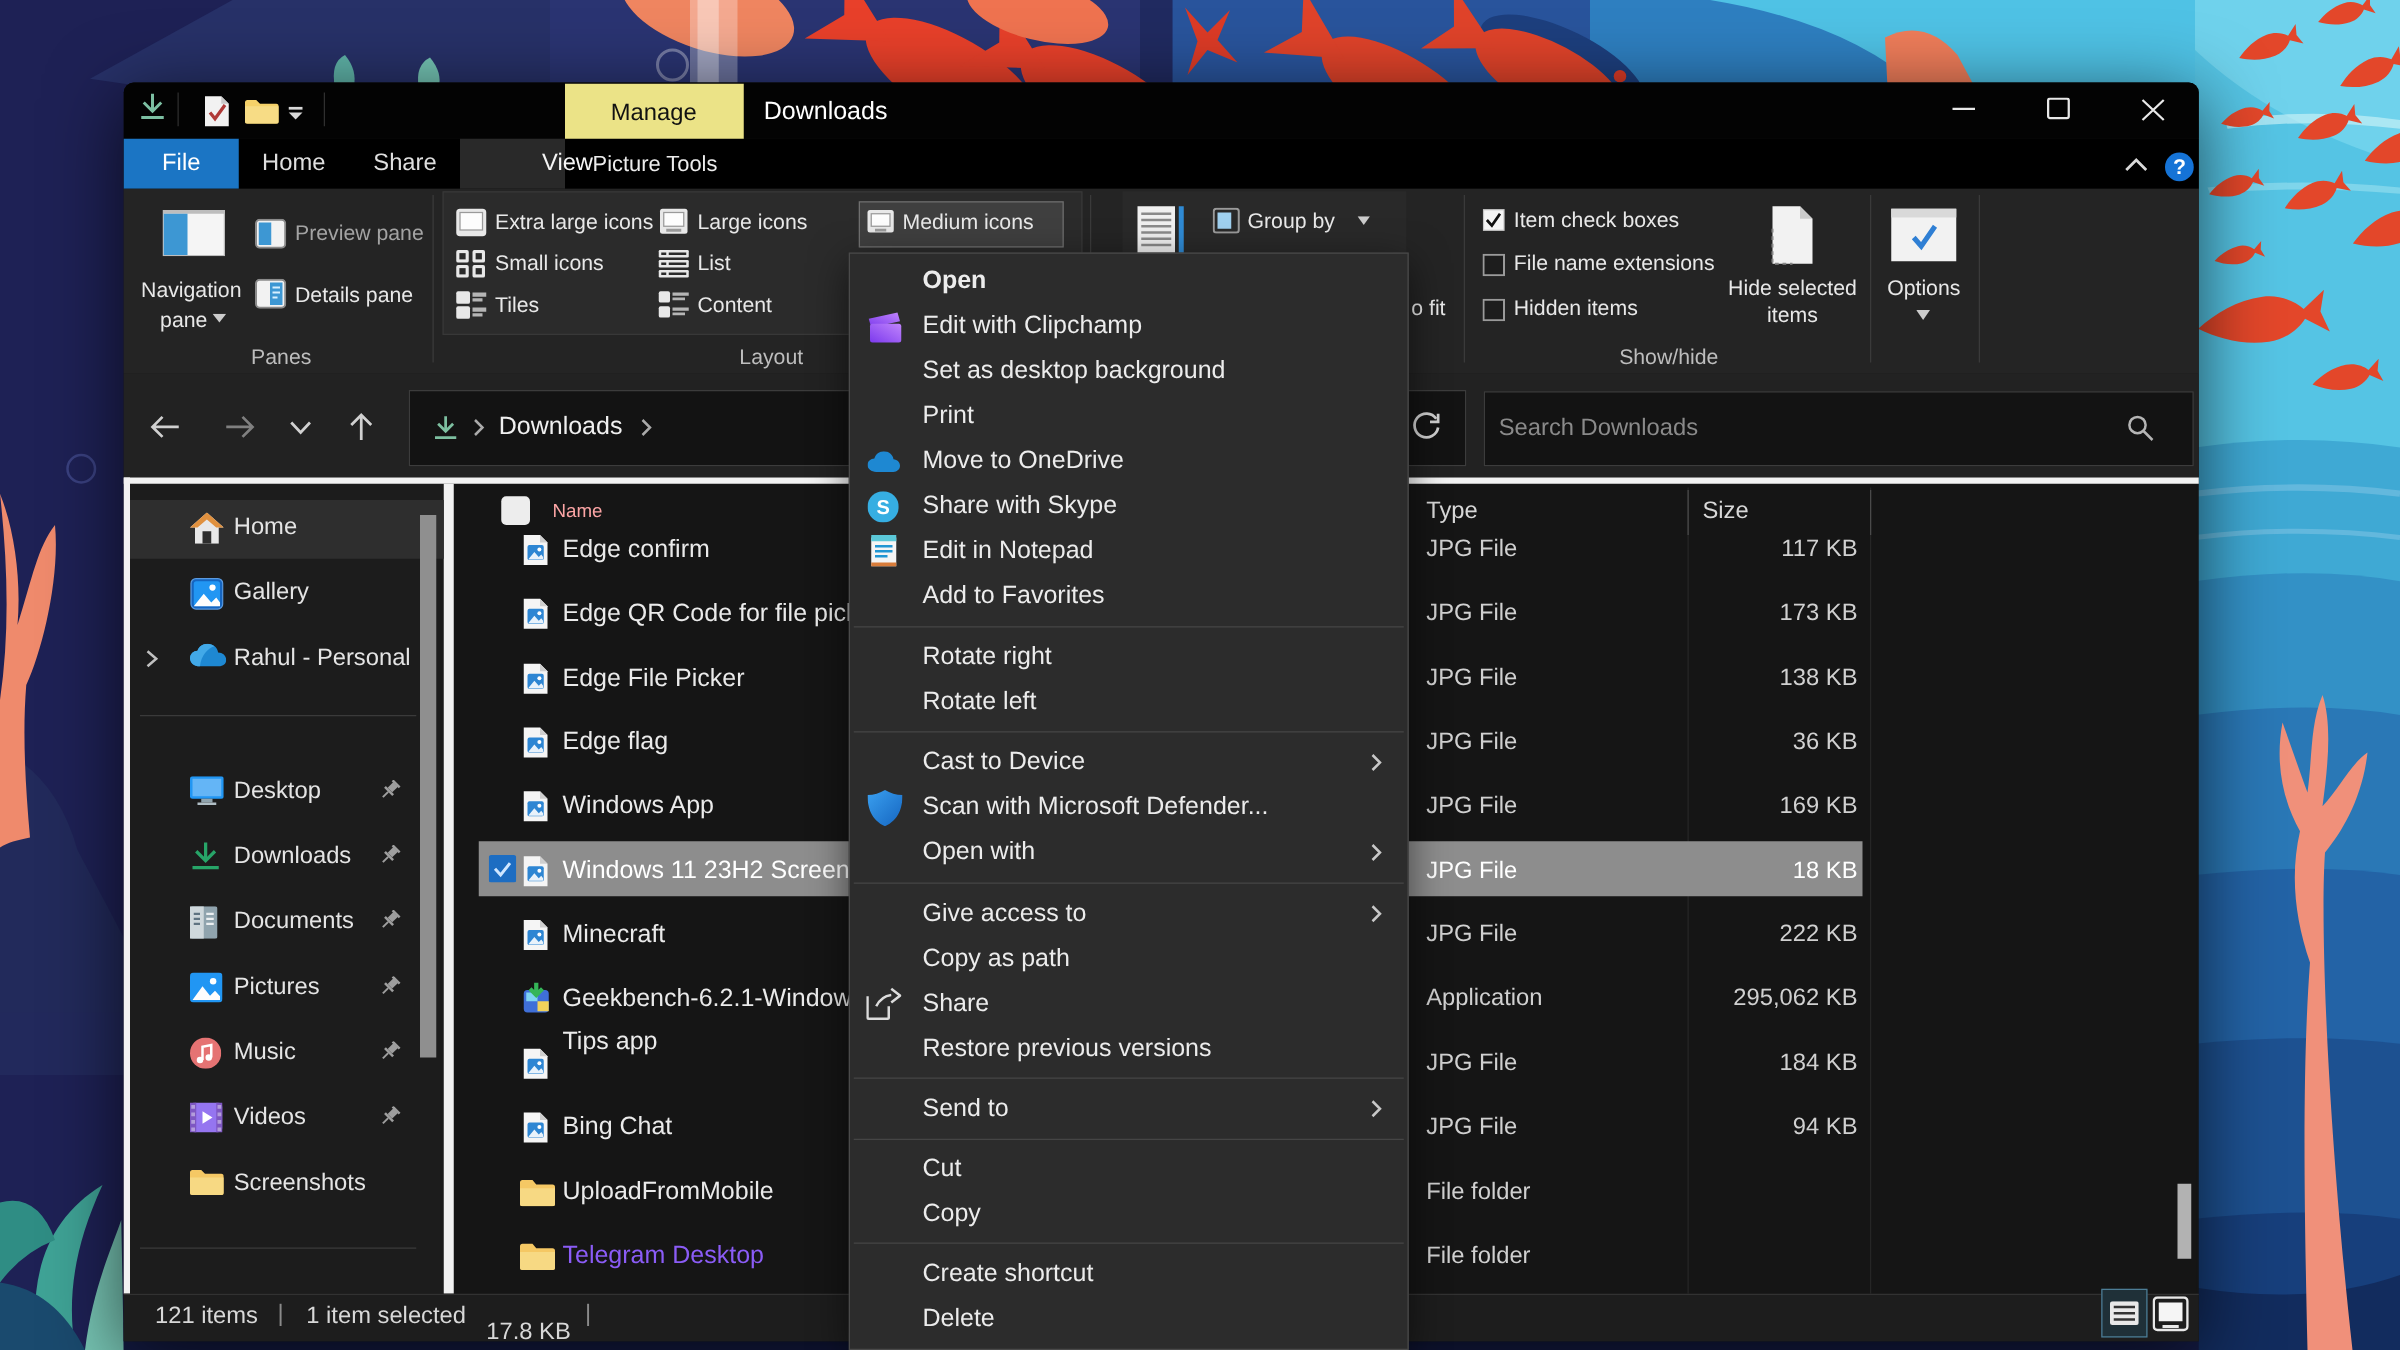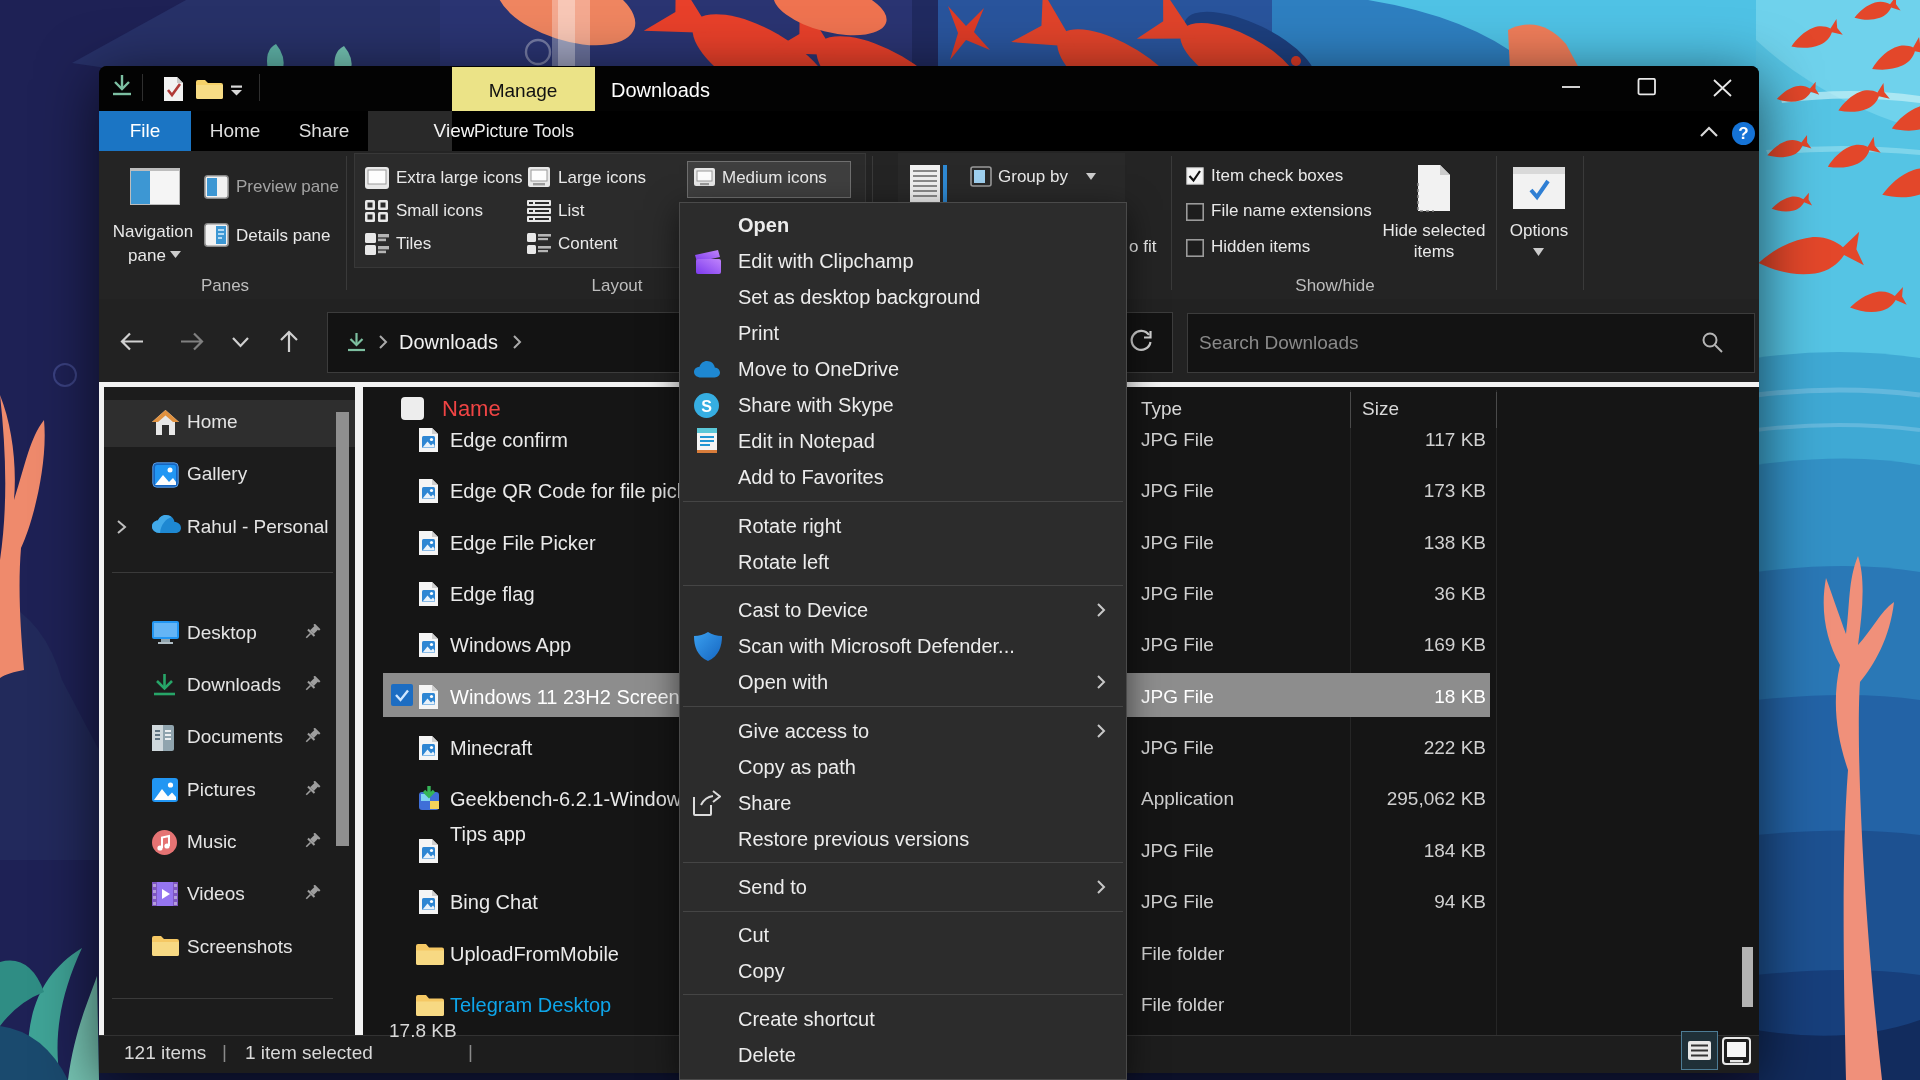--- a/index.html
+++ b/index.html
@@ -476,21 +476,21 @@
     <path d="M0,3 Q0,1 2,1 L9,1 L12,4 L25,4 Q27,4 27,6 L27,19 Q27,21 25,21 L2,21 Q0,21 0,19 Z" fill="#f5c864"></path>
     <path d="M0,7 L27,7 L27,19 Q27,21 25,21 L2,21 Q0,21 0,19 Z" fill="#f7d983"></path>
   </svg>
 <div class="t" style="left:187px;top:947px;transform:translateY(-50%);font-size:19px;color:#e4e4e4;font-weight:400;">Screenshots</div>
 <svg class="a" style="left:116px;top:519px" width="11" height="16" viewBox="0 0 11 16">
     <path d="M2,2 L9,8 L2,14" stroke="#c0c0c0" stroke-width="2" fill="none"></path>
   </svg>
 <div class="a" style="left:112px;top:572px;width:221px;height:1px;background:#3a3a3a;"></div>
 <div class="a" style="left:112px;top:998px;width:221px;height:1px;background:#3a3a3a;"></div>
 <div class="a" style="left:336px;top:412px;width:13px;height:434px;background:#8f8f8f;"></div>
-<div class="t" style="left:442px;top:409px;transform:translateY(-50%);font-size:22px;color:#ef4444;font-weight:400;">Name</div>
+<div class="t" style="left:442px;top:409px;transform:translateY(-50%);font-size:15px;color:#fca5a5;font-weight:400;">Name</div>
 <div class="t" style="left:1141px;top:409px;transform:translateY(-50%);font-size:19px;color:#d8d8d8;font-weight:400;">Type</div>
 <div class="t" style="left:1362px;top:409px;transform:translateY(-50%);font-size:19px;color:#d8d8d8;font-weight:400;">Size</div>
 <div class="a" style="left:401px;top:397px;width:23px;height:23px;background:#ededed;border-radius:4px"></div>
 <div class="a" style="left:1350px;top:390px;width:1px;height:645px;background:#262626;"></div>
 <div class="a" style="left:1496px;top:390px;width:1px;height:645px;background:#262626;"></div>
 <div class="a" style="left:1350px;top:392px;width:1px;height:36px;background:#4a4a4a;"></div>
 <div class="a" style="left:1496px;top:392px;width:1px;height:36px;background:#4a4a4a;"></div>
 <div class="a" style="left:383px;top:673px;width:1107px;height:44px;background:#8d8d8d;"></div>
 <svg class="a" style="left:391px;top:684px" width="22" height="22" viewBox="0 0 22 22">
     <rect x="0" y="0" width="22" height="22" rx="2" fill="#1d6dc2"></rect>
@@ -598,28 +598,28 @@
 <svg class="a" style="left:416px;top:943px" width="28" height="22" viewBox="0 0 28 22">
     <path d="M0,3 Q0,1 2,1 L10,1 L13,4.5 L26,4.5 Q28,4.5 28,6.5 L28,20 Q28,22 26,22 L2,22 Q0,22 0,20 Z" fill="#f5c864"></path>
     <path d="M0,7.5 L28,7.5 L28,20 Q28,22 26,22 L2,22 Q0,22 0,20 Z" fill="#f7d983"></path>
   </svg>
 <div class="t" style="left:450px;top:954px;transform:translateY(-50%);font-size:20px;color:#eaeaea;font-weight:400;">UploadFromMobile</div>
 <div class="t" style="left:1141px;top:954px;transform:translateY(-50%);font-size:19px;color:#d0d0d0;font-weight:400;">File folder</div>
 <svg class="a" style="left:416px;top:994px" width="28" height="22" viewBox="0 0 28 22">
     <path d="M0,3 Q0,1 2,1 L10,1 L13,4.5 L26,4.5 Q28,4.5 28,6.5 L28,20 Q28,22 26,22 L2,22 Q0,22 0,20 Z" fill="#f5c864"></path>
     <path d="M0,7.5 L28,7.5 L28,20 Q28,22 26,22 L2,22 Q0,22 0,20 Z" fill="#f7d983"></path>
   </svg>
-<div class="t" style="left:450px;top:1005px;transform:translateY(-50%);font-size:20px;color:#0ea5e9;font-weight:400;">Telegram Desktop</div>
+<div class="t" style="left:450px;top:1005px;transform:translateY(-50%);font-size:20px;color:#8b5cf6;font-weight:400;">Telegram Desktop</div>
 <div class="t" style="left:1141px;top:1005px;transform:translateY(-50%);font-size:19px;color:#d0d0d0;font-weight:400;">File folder</div>
 <div class="a" style="left:1742px;top:947px;width:11px;height:60px;background:#b2b2b2;"></div>
 <div class="a" style="left:99px;top:1035px;width:1660px;height:38px;background:#1d1d1d;border-top:1px solid #323232;"></div>
 <div class="t" style="left:124px;top:1053px;transform:translateY(-50%);font-size:19px;color:#d8d8d8;font-weight:400;">121 items</div>
 <div class="t" style="left:222px;top:1052px;transform:translateY(-50%);font-size:19px;color:#8a8a8a;font-weight:400;">|</div>
 <div class="t" style="left:245px;top:1053px;transform:translateY(-50%);font-size:19px;color:#d8d8d8;font-weight:400;">1 item selected</div>
-<div class="t" style="left:389px;top:1031px;transform:translateY(-50%);font-size:19px;color:#d8d8d8;font-weight:400;">17.8 KB</div>
+<div class="t" style="left:389px;top:1066px;transform:translateY(-50%);font-size:19px;color:#d8d8d8;font-weight:400;">17.8 KB</div>
 <div class="t" style="left:468px;top:1052px;transform:translateY(-50%);font-size:19px;color:#8a8a8a;font-weight:400;">|</div>
 <div class="a" style="left:1681px;top:1031px;width:37px;height:39px;background:#1f3038;border:1px solid #4d7c95;"></div>
 <svg class="a" style="left:1688px;top:1041px" width="23" height="19" viewBox="0 0 23 19">
     <rect x="0" y="0" width="23" height="19" rx="2" fill="#e8e8e8"></rect>
     <g stroke="#333" stroke-width="2">
       <path d="M3,4.5 L20,4.5 M3,9.5 L20,9.5 M3,14.5 L20,14.5"></path>
     </g>
   </svg>
 <svg class="a" style="left:1722px;top:1037px" width="29" height="31" viewBox="0 0 29 31">
     <rect x="1" y="1" width="27" height="26" rx="3" fill="none" stroke="#e8e8e8" stroke-width="2"></rect>

